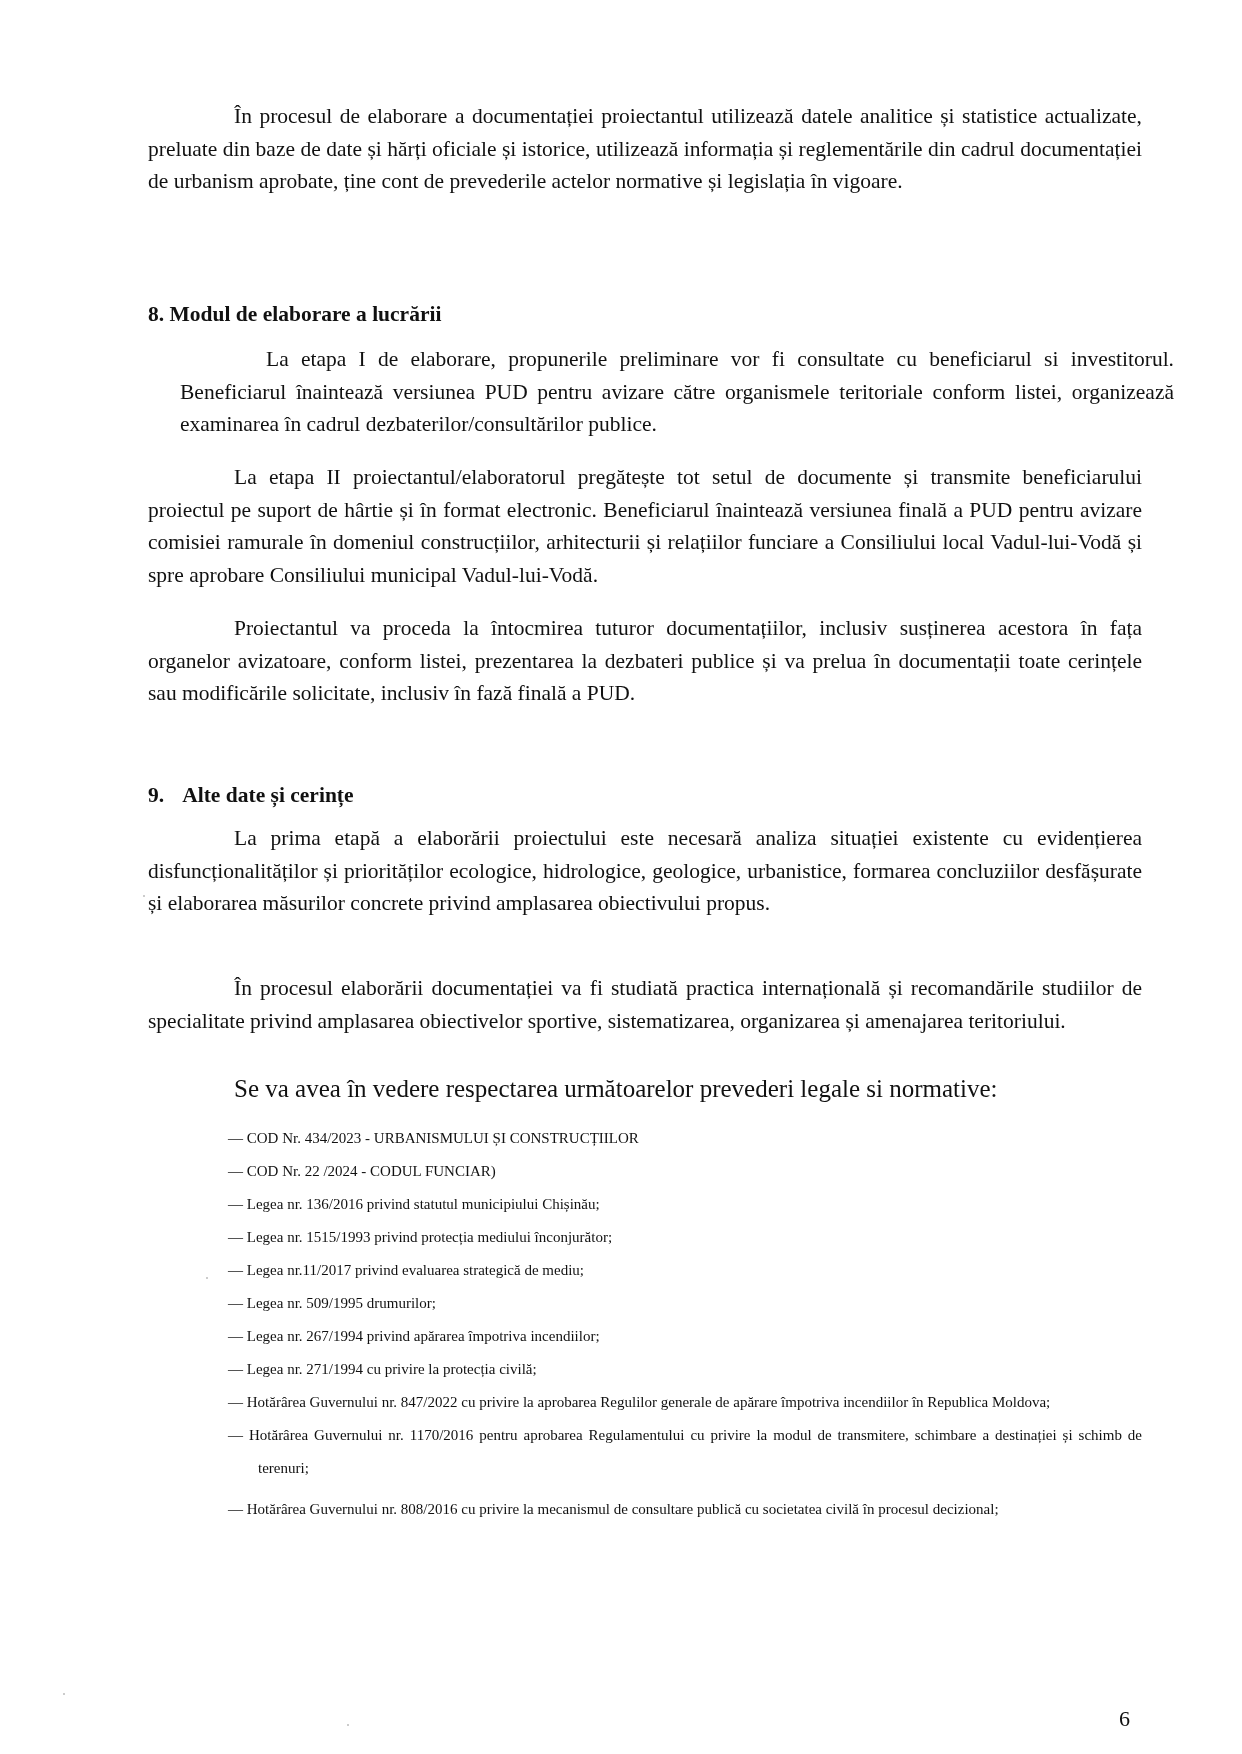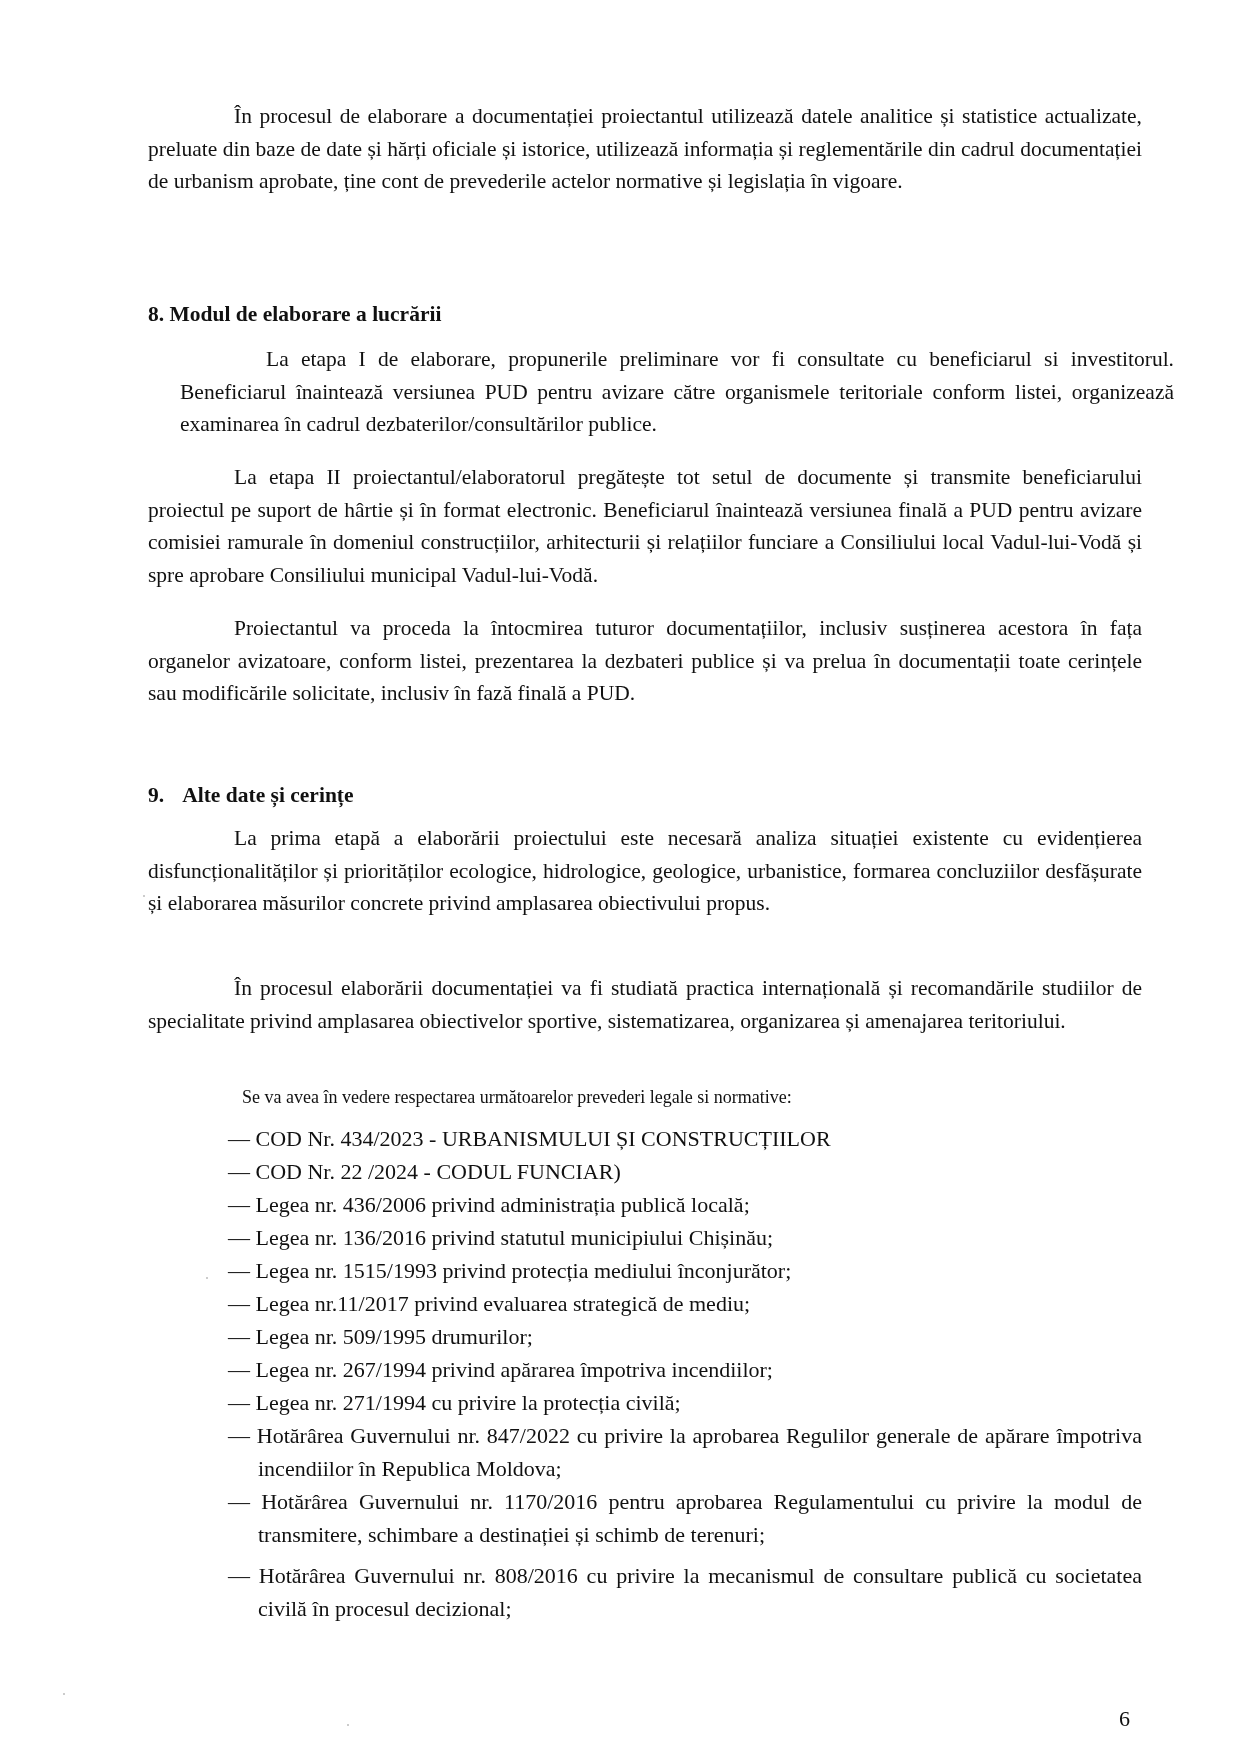--- a/index.html
+++ b/index.html
@@ -7,22 +7,22 @@
     width: 1242px; height: 1754px; position: relative; overflow: hidden;
     font-family: "Liberation Serif", "DejaVu Serif", serif;
     color: #111111;
   }
   .page { position: absolute; left: 0; top: 0; width: 1242px; height: 1754px; }
   .block { position: absolute; left: 148px; width: 994px; font-size: 21.5px; line-height: 32.5px; }
   .para { text-align: justify; text-indent: 86px; margin: 0; }
   .heading { position: absolute; left: 148px; font-weight: bold; font-size: 21.5px; line-height: 30px; margin: 0; }
   .heading .num { display: inline-block; }
   .heading.h9 .num { width: 30px; }
-  .lead { position: absolute; left: 234px; font-size: 18px; line-height: 30px; margin: 8px; font-family: Liberation Serif, serif; }
-  .list { position: absolute; left: 228px; width: 914px; margin: 0; padding: 0; list-style: none; font-size: 22px; line-height: 33px; }
+  .lead { position: absolute; left: 234px; font-size: 25px; line-height: 30px; margin: 0; font-family: Liberation Serif, serif; }
+  .list { position: absolute; left: 228px; width: 914px; margin: 0; padding: 0; list-style: none; font-size: 15px; line-height: 33px; }
   .list li { position: relative; padding-left: 0; text-align: justify; }
   .list li .dash { display: inline; }
   .list li.multi { padding-left: 30px; text-indent: -30px; }
   .list li.gap { margin-top: 8px; }
   .page-number { position: absolute; left: 1119px; top: 1704px; font-size: 22px; line-height: 30px; }
   .speck { position: absolute; width: 2px; height: 2px; background: #bbbbbb; border-radius: 1px; }
 </style>
 </head>
 <body>
 
@@ -57,21 +57,20 @@
   </div>
   <div class="block" style="top:822px;">
     <p class="para">La prima etapă a elaborării proiectului este necesară analiza situației existente cu evidențierea disfuncționalităților și priorităților ecologice, hidrologice, geologice, urbanistice, formarea concluziilor desfășurate și elaborarea măsurilor concrete privind amplasarea obiectivului propus.</p>
   </div>
 
   <p class="lead" style="top:1074px;">Se va avea în vedere respectarea următoarelor prevederi legale si normative:</p>
 
   <ul class="list" style="top:1122px;">
     <li><span class="dash">—</span> <span>COD Nr. 434/2023 - URBANISMULUI ȘI CONSTRUCȚIILOR</span></li>
     <li><span class="dash">—</span> <span>COD Nr. 22 /2024 - CODUL FUNCIAR)</span></li>
-    <li><span class="dash">—</span> <span>Legea nr. 436/2006 privind administrația publică locală;</span></li>
     <li><span class="dash">—</span> <span>Legea nr. 136/2016 privind statutul municipiului Chișinău;</span></li>
     <li><span class="dash">—</span> <span>Legea nr. 1515/1993 privind protecția mediului înconjurător;</span></li>
     <li><span class="dash">—</span> <span>Legea nr.11/2017 privind evaluarea strategică de mediu;</span></li>
     <li><span class="dash">—</span> <span>Legea nr. 509/1995 drumurilor;</span></li>
     <li><span class="dash">—</span> <span>Legea nr. 267/1994 privind apărarea împotriva incendiilor;</span></li>
     <li><span class="dash">—</span> <span>Legea nr. 271/1994 cu privire la protecția civilă;</span></li>
     <li class="multi"><span class="dash">—</span> <span>Hotărârea Guvernului nr. 847/2022 cu privire la aprobarea Regulilor generale de apărare împotriva incendiilor în Republica Moldova;</span></li>
     <li class="multi"><span class="dash">—</span> <span>Hotărârea Guvernului nr. 1170/2016 pentru aprobarea Regulamentului cu privire la modul de transmitere, schimbare a destinației și schimb de terenuri;</span></li>
     <li class="multi gap"><span class="dash">—</span> <span>Hotărârea Guvernului nr. 808/2016 cu privire la mecanismul de consultare publică cu societatea civilă în procesul decizional;</span></li>
   </ul>

